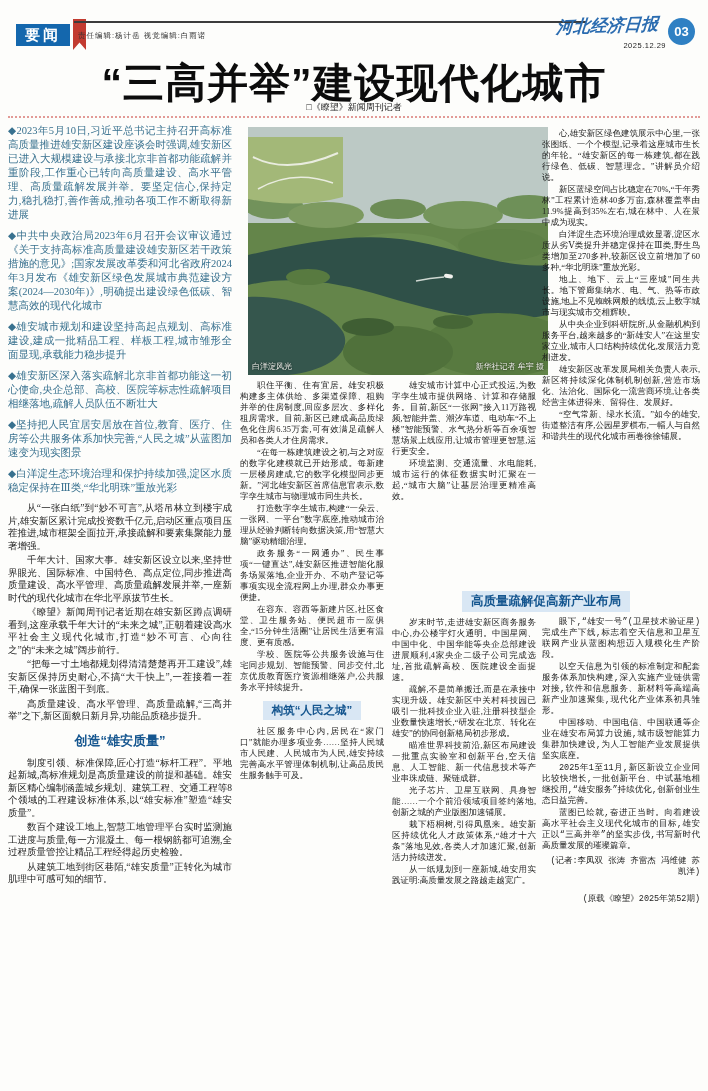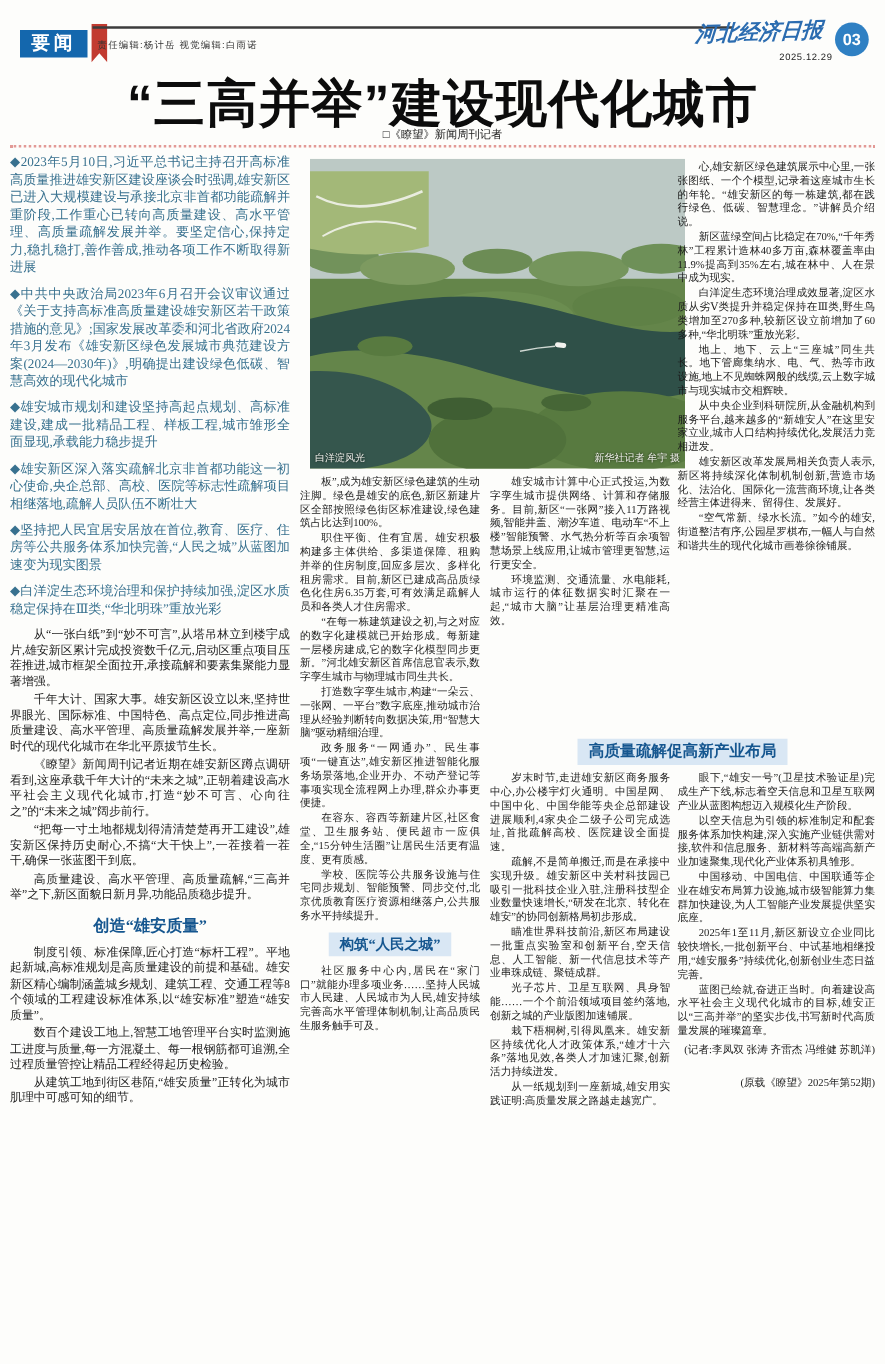--- a/index.html
+++ b/index.html
@@ -26,21 +26,21 @@
   .headline{position:absolute;left:8px;top:56px;width:692px;text-align:center;color:#0c0c0c;
             font-family:"Liberation Sans","DejaVu Sans",sans-serif;font-weight:900;font-size:41px;
             letter-spacing:1px;white-space:nowrap;}
   .byline{position:absolute;left:8px;top:101px;width:692px;text-align:center;font-size:9px;color:#222;}
   .dotrule{position:absolute;left:8px;top:116px;width:692px;border-top:2px dotted #e29a96;}
   
   .col{position:absolute;overflow:hidden;}
   .para{font-size:8.5px;line-height:11px;text-align:justify;text-indent:2em;margin:0 0 1px;color:#1c1c1c;}
   .c1 .para{font-size:9.5px;line-height:12.5px;margin-bottom:2px;}
   .intro-p{font-size:10.5px;line-height:14px;text-align:justify;text-indent:0;margin:0 0 7px;color:#38718f;}
-  .subhead{font-family:Liberation Serif, serif;font-weight:bold;color:#15568f;text-align:center;margin:0;}
+  .subhead{font-family:Liberation Sans, sans-serif;font-weight:bold;color:#15568f;text-align:center;margin:0;}
   .sh-plain{font-size:13px;margin:9px 0 7px;}
   .strip span{background:#d9e7f4;padding:2px 9px;display:inline-block;}
   .sh2{font-size:11.5px;margin:8px 0 6px;}
   .sh3{position:absolute;left:392px;top:591px;width:308px;text-align:center;font-size:12.5px;}
   
   .photo{position:absolute;left:248px;top:127px;width:300px;height:248px;overflow:hidden;}
   .cap{position:absolute;font-family:"Liberation Sans",sans-serif;font-size:8px;color:#f4f4ef;
        text-shadow:0 0 2px rgba(0,0,0,.8);}
   .cap-l{left:4px;bottom:3px;}
   .cap-r{right:4px;bottom:3px;}
@@ -111,21 +111,20 @@
       <ellipse cx="60" cy="150" rx="22" ry="8" fill="#587a40"></ellipse>
       <path d="M168,154 Q182,151 196,150" stroke="#cfd8d2" stroke-width="1.3" fill="none"></path>
       <rect x="196" y="147" width="9" height="4" rx="2" fill="#f2f2ee" transform="rotate(8 200 149)"></rect>
     </svg>
     <div class="cap cap-l">白洋淀风光</div>
     <div class="cap cap-r">新华社记者 牟宇 摄</div>
   </div>
 
   <div class="col" style="left:240px;top:380px;width:144px;height:705px;">
     <div>
-        <p class="para">板”,成为雄安新区绿色建筑的生动注脚。绿色是雄安的底色,新区新建片区全部按照绿色街区标准建设,绿色建筑占比达到100%。</p>
         <p class="para">职住平衡、住有宜居。雄安积极构建多主体供给、多渠道保障、租购并举的住房制度,回应多层次、多样化租房需求。目前,新区已建成高品质绿色化住房6.35万套,可有效满足疏解人员和各类人才住房需求。</p>
         <p class="para">“在每一栋建筑建设之初,与之对应的数字化建模就已开始形成。每新建一层楼房建成,它的数字化模型同步更新。”河北雄安新区首席信息官表示,数字孪生城市与物理城市同生共长。</p>
         <p class="para">打造数字孪生城市,构建“一朵云、一张网、一平台”数字底座,推动城市治理从经验判断转向数据决策,用“智慧大脑”驱动精细治理。</p>
         <p class="para">政务服务“一网通办”、民生事项“一键直达”,雄安新区推进智能化服务场景落地,企业开办、不动产登记等事项实现全流程网上办理,群众办事更便捷。</p>
         <p class="para">在容东、容西等新建片区,社区食堂、卫生服务站、便民超市一应俱全,“15分钟生活圈”让居民生活更有温度、更有质感。</p>
         <p class="para">学校、医院等公共服务设施与住宅同步规划、智能预警、同步交付,北京优质教育医疗资源相继落户,公共服务水平持续提升。</p>
       </div>
     <h3 class="subhead strip sh2"><span>构筑“人民之城”</span></h3>
     <div>
         <p class="para">社区服务中心内,居民在“家门口”就能办理多项业务……坚持人民城市人民建、人民城市为人民,雄安持续完善高水平管理体制机制,让高品质民生服务触手可及。</p>
@@ -157,21 +156,21 @@
         <p class="para">心,雄安新区绿色建筑展示中心里,一张张图纸、一个个模型,记录着这座城市生长的年轮。“雄安新区的每一栋建筑,都在践行绿色、低碳、智慧理念。”讲解员介绍说。</p>
         <p class="para">新区蓝绿空间占比稳定在70%,“千年秀林”工程累计造林40多万亩,森林覆盖率由11.9%提高到35%左右,城在林中、人在景中成为现实。</p>
         <p class="para">白洋淀生态环境治理成效显著,淀区水质从劣Ⅴ类提升并稳定保持在Ⅲ类,野生鸟类增加至270多种,较新区设立前增加了60多种,“华北明珠”重放光彩。</p>
         <p class="para">地上、地下、云上“三座城”同生共长。地下管廊集纳水、电、气、热等市政设施,地上不见蜘蛛网般的线缆,云上数字城市与现实城市交相辉映。</p>
         <p class="para">从中央企业到科研院所,从金融机构到服务平台,越来越多的“新雄安人”在这里安家立业,城市人口结构持续优化,发展活力竞相迸发。</p>
         <p class="para">雄安新区改革发展局相关负责人表示,新区将持续深化体制机制创新,营造市场化、法治化、国际化一流营商环境,让各类经营主体进得来、留得住、发展好。</p>
         <p class="para">“空气常新、绿水长流。”如今的雄安,街道整洁有序,公园星罗棋布,一幅人与自然和谐共生的现代化城市画卷徐徐铺展。</p>
       </div>
   </div>
 
-  <div class="col" style="left:542px;top:617px;width:158px;height:468px;">
+  <div class="col" style="left:542px;top:617px;width:158px;height:468px;font-family:Liberation Mono, monospace;">
     <div>
         <p class="para">眼下,“雄安一号”(卫星技术验证星)完成生产下线,标志着空天信息和卫星互联网产业从蓝图构想迈入规模化生产阶段。</p>
         <p class="para">以空天信息为引领的标准制定和配套服务体系加快构建,深入实施产业链供需对接,软件和信息服务、新材料等高端高新产业加速聚集,现代化产业体系初具雏形。</p>
         <p class="para">中国移动、中国电信、中国联通等企业在雄安布局算力设施,城市级智能算力集群加快建设,为人工智能产业发展提供坚实底座。</p>
         <p class="para">2025年1至11月,新区新设立企业同比较快增长,一批创新平台、中试基地相继投用,“雄安服务”持续优化,创新创业生态日益完善。</p>
         <p class="para">蓝图已绘就,奋进正当时。向着建设高水平社会主义现代化城市的目标,雄安正以“三高并举”的坚实步伐,书写新时代高质量发展的璀璨篇章。</p>
       </div>
     <div class="credits">(记者:李凤双 张涛 齐雷杰 冯维健 苏凯洋)</div>
     <div class="source">(原载《瞭望》2025年第52期)</div>
   </div>

